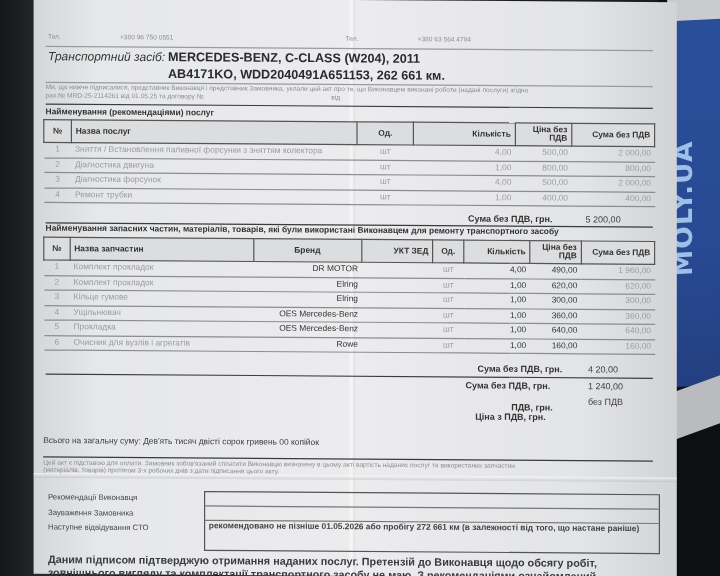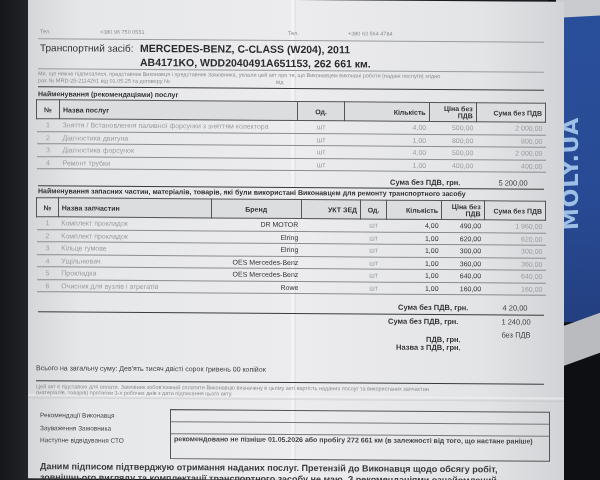--- a/index.html
+++ b/index.html
@@ -28,29 +28,29 @@
     background:linear-gradient(90deg,rgba(255,255,255,0),rgba(255,255,255,.55),rgba(150,150,150,.15)); }
   .fold-h { position:absolute; left:0; top:396px; width:536px; height:4px;
     background:linear-gradient(180deg,rgba(255,255,255,.6),rgba(140,140,140,.25)); }
   .abs { position:absolute; white-space:nowrap; }
   .faint { color:#8c8e91; }
   .tiny { font-size:5.5px; }
   .small { font-size:7px; }
   .hr { position:absolute; height:1px; background:#3a3b3d; }
   .hr.thin { background:#9a9b9e; }
   .vehicle { font-size:10.5px; font-weight:bold; color:#2a2b2d; }
-  .vlabel { font-size:10px; color:#333; }
+  .vlabel { font-size:10px; color:#333;font-style:italic; }
   .sec-title { font-size:7px; font-weight:bold; color:#333; }
   table.t { position:absolute; border-collapse:collapse; font-size:7px; color:#333; }
   table.t th { font-weight:bold; border:1px solid #555; padding:0 3px; height:18px; background:#dcdddf; }
   table.t td { border-bottom:1px solid #8c8d90; height:11.5px; padding:0 3px; }
   table.t td.f { color:#9a9c9f; }
   .r { text-align:right; } .c { text-align:center; }
   .tot { font-size:7.5px; font-weight:bold; color:#333;text-align:right; }
-  .totv { font-size:7.5px; color:#444; text-align:center; }
+  .totv { font-size:7.5px; color:#444; text-align:left; }
   .rec-lbl { font-size:6.5px; color:#444; }
   .rec-box { position:absolute; border:1px solid #555; }
   .bottom-text { font-size:9px; font-weight:bold; color:#3a3b3d; line-height:11px; }
 </style>
 </head>
 <body>
 
 <div class="bg-left"></div>
 <div class="bg-right"></div>
 <div class="card-white"></div>
@@ -208,21 +208,21 @@
     </tbody>
   </table>
   <span class="abs tot" style="left:370px;top:302px;">Сума без ПДВ, грн.</span>
   <span class="abs totv" style="left:462px;top:302px;width:50px;">4 20,00</span>
   <div class="hr" style="left:10px;top:313px;width:506px;"></div>
 
   <span class="abs tot" style="left:360px;top:316px;">Сума без ПДВ, грн.</span>
   <span class="abs totv" style="left:462px;top:316px;width:52px;">1 240,00</span>
   <span class="abs tot" style="left:398px;top:334px;">ПДВ, грн.</span>
   <span class="abs totv" style="left:462px;top:329px;width:52px;">без ПДВ</span>
-  <span class="abs tot" style="left:368px;top:342px;">Назва з ПДВ, грн.</span>
+  <span class="abs tot" style="left:368px;top:342px;">Ціна з ПДВ, грн.</span>
   <span class="abs totv" style="left:462px;top:342px;width:52px;"></span>
 
   <span class="abs small" style="left:8px;top:366px;color:#3c3d3f;">Всього на загальну суму: Дев'ять тисяч двісті сорок гривень 00 копійок</span>
   <div class="hr" style="left:8px;top:382px;width:508px;"></div>
   <span class="abs tiny faint" style="left:8px;top:385px;">Цей акт є підставою для оплати. Замовник зобов'язаний сплатити Виконавцю визначену в цьому акті вартість наданих послуг та використаних запчастин</span>
   <span class="abs tiny faint" style="left:8px;top:391px;">(матеріалів, товарів) протягом 3-х робочих днів з дати підписання цього акту.</span>
 
   <span class="abs rec-lbl" style="left:12px;top:413px;">Рекомендації Виконавця</span>
   <span class="abs rec-lbl" style="left:12px;top:426px;">Зауваження Замовника</span>
   <span class="abs rec-lbl" style="left:12px;top:438px;">Наступне відвідування СТО</span>

